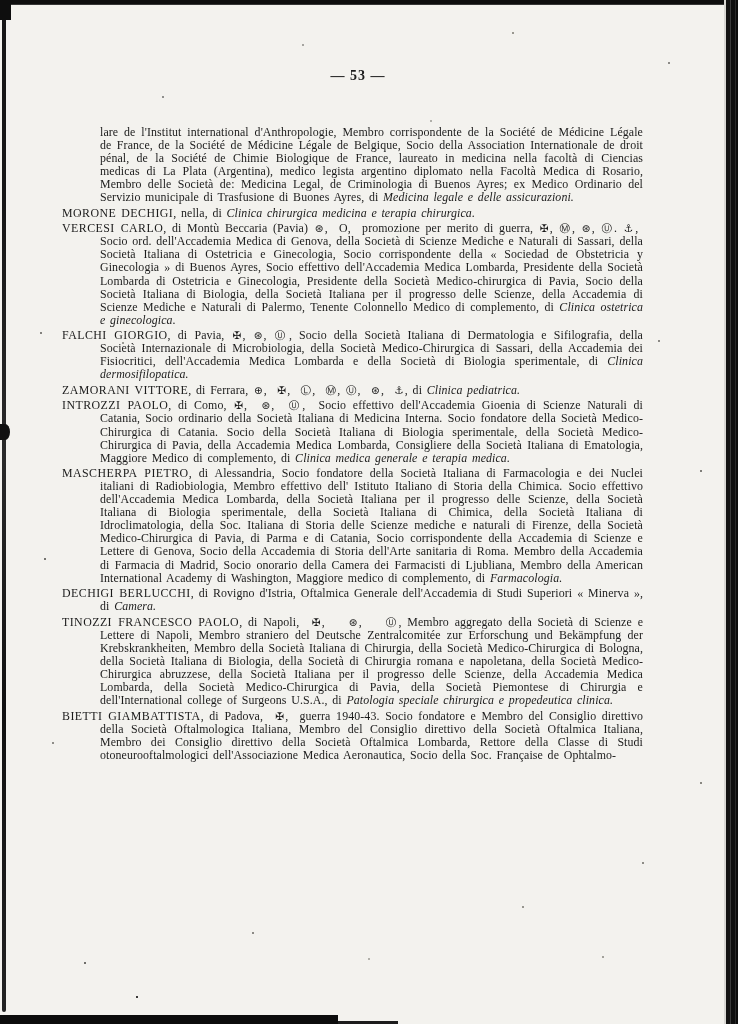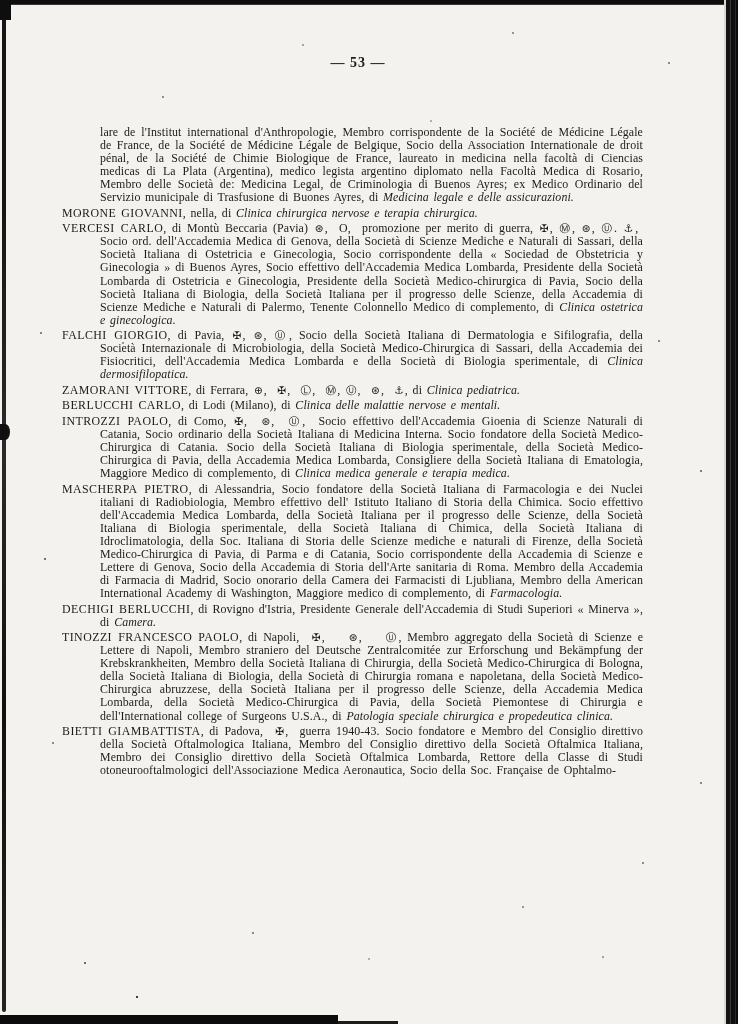--- a/index.html
+++ b/index.html
@@ -62,21 +62,21 @@
       162px 96px 0 #8f8f8d, 302px 44px 0 #a5a4a0, 512px 32px 0 #98978f,
       668px 62px 0 #8c8b87, 430px 120px 0 #b0afa9, 78px 214px 0 #93928c,
       40px 332px 0 #82817d, 122px 342px 0 #9b9a94, 658px 340px 0 #8a8984,
       700px 470px 0 #7f7e79, 44px 558px 0 #74736f, 52px 742px 0 #8e8d88,
       84px 962px 0 #6f6e6a, 136px 996px 0 #3a3938, 252px 932px 0 #8b8a85,
       522px 906px 0 #96958f, 642px 862px 0 #8d8c86, 602px 956px 0 #a2a19b,
       368px 958px 0 #b1b0aa, 700px 782px 0 #888781;
   }
   
   .page-number {
-    position: absolute; top: 55px; left: 0;
+    position: absolute; top: 68px; left: 0;
     width: 716px;
     text-align: center;
     font-size: 14px; font-weight: bold;
     letter-spacing: 1px;
     color: #1c1c1c;
   }
   .text-col {
     position: absolute; left: 100px; top: 126px;
     width: 543px;
     font-size: 11.9px;
@@ -102,28 +102,27 @@
 </style>
 </head>
 <body>
 
 <div class="scan-page">
 
   <div class="page-number">— 53 —</div>
 
   <div class="text-col">
       <p class="entry no-hang"><span>lare de l'Institut international d'Anthropologie, Membro corrispondente de la Société de Médicine Légale de France, de la Société de Médicine Légale de Belgique, Socio della Association Internationale de droit pénal, de la Société de Chimie Biologique de France, laureato in medicina nella facoltà di Ciencias medicas di La Plata (Argentina), medico legista argentino diplomato nella Facoltà Medica di Rosario, Membro delle Società de: Medicina Legal, de Criminologia di Buenos Ayres; ex Medico Ordinario del Servizio municipale di Trasfusione di Buones Ayres, di </span><span class="it">Medicina legale e delle assicurazioni.</span></p>
-      <p class="entry"><span class="entry-name">MORONE GIOVANNI</span><span>, nella, di </span><span class="it">Clinica chirurgica nervose e terapia chirurgica.</span></p>
+      <p class="entry"><span class="entry-name">MORONE DECHIGI</span><span>, nella, di </span><span class="it">Clinica chirurgica medicina e terapia chirurgica.</span></p>
       <p class="entry"><span class="entry-name">VERCESI CARLO</span><span>, di Montù Beccaria (Pavia) </span><span class="sym">⊛</span><span>,&nbsp; O,&nbsp; promozione per merito di guerra, </span><span class="sym">✠</span><span>, </span><span class="sym">Ⓜ</span><span>, </span><span class="sym">⊛</span><span>, </span><span class="sym">Ⓤ</span><span>. </span><span class="sym">⚓</span><span>,&nbsp; Socio ord. dell'Accademia Medica di Genova, della Società di Scienze Mediche e Naturali di Sassari, della Società Italiana di Ostetricia e Ginecologia, Socio corrispondente della « Sociedad de Obstetricia y Ginecologia » di Buenos Ayres, Socio effettivo dell'Accademia Medica Lombarda, Presidente della Società Lombarda di Ostetricia e Ginecologia, Presidente della Società Medico-chirurgica di Pavia, Socio della Società Italiana di Biologia, della Società Italiana per il progresso delle Scienze, della Accademia di Scienze Mediche e Naturali di Palermo, Tenente Colonnello Medico di complemento, di </span><span class="it">Clinica ostetrica e ginecologica.</span></p>
       <p class="entry"><span class="entry-name">FALCHI GIORGIO</span><span>, di Pavia, </span><span class="sym">✠</span><span>, </span><span class="sym">⊛</span><span>, </span><span class="sym">Ⓤ</span><span>, Socio della Società Italiana di Dermatologia e Sifilografia, della Società Internazionale di Microbiologia, della Società Medico-Chirurgica di Sassari, della Accademia dei Fisiocritici, dell'Accademia Medica Lombarda e della Società di Biologia sperimentale, di </span><span class="it">Clinica dermosifilopatica.</span></p>
       <p class="entry"><span class="entry-name">ZAMORANI VITTORE</span><span>, di Ferrara, </span><span class="sym">⊕</span><span>,&nbsp; </span><span class="sym">✠</span><span>,&nbsp; </span><span class="sym">Ⓛ</span><span>,&nbsp; </span><span class="sym">Ⓜ</span><span>, </span><span class="sym">Ⓤ</span><span>,&nbsp; </span><span class="sym">⊛</span><span>,&nbsp; </span><span class="sym">⚓</span><span>, di </span><span class="it">Clinica pediatrica.</span></p>
-      <p class="entry"><span class="entry-name">BERLUCCHI CARLO</span><span>, di Lodi (Milano), di </span><span class="it">Clinica delle malattie nervose e mentali.</span></p>
       <p class="entry"><span class="entry-name">INTROZZI PAOLO</span><span>, di Como, </span><span class="sym">✠</span><span>,&nbsp; </span><span class="sym">⊛</span><span>,&nbsp; </span><span class="sym">Ⓤ</span><span>,&nbsp; Socio effettivo dell'Accademia Gioenia di Scienze Naturali di Catania, Socio ordinario della Società Italiana di Medicina Interna. Socio fondatore della Società Medico-Chirurgica di Catania. Socio della Società Italiana di Biologia sperimentale, della Società Medico-Chirurgica di Pavia, della Accademia Medica Lombarda, Consigliere della Società Italiana di Ematologia, Maggiore Medico di complemento, di </span><span class="it">Clinica medica generale e terapia medica.</span></p>
       <p class="entry"><span class="entry-name">MASCHERPA PIETRO</span><span>, di Alessandria, Socio fondatore della Società Italiana di Farmacologia e dei Nuclei italiani di Radiobiologia, Membro effettivo dell' Istituto Italiano di Storia della Chimica. Socio effettivo dell'Accademia Medica Lombarda, della Società Italiana per il progresso delle Scienze, della Società Italiana di Biologia sperimentale, della Società Italiana di Chimica, della Società Italiana di Idroclimatologia, della Soc. Italiana di Storia delle Scienze mediche e naturali di Firenze, della Società Medico-Chirurgica di Pavia, di Parma e di Catania, Socio corrispondente della Accademia di Scienze e Lettere di Genova, Socio della Accademia di Storia dell'Arte sanitaria di Roma. Membro della Accademia di Farmacia di Madrid, Socio onorario della Camera dei Farmacisti di Ljubliana, Membro della American International Academy di Washington, Maggiore medico di complemento, di </span><span class="it">Farmacologia.</span></p>
-      <p class="entry"><span class="entry-name">DECHIGI BERLUCCHI</span><span>, di Rovigno d'Istria, Presidente Generale dell'Accademia di Studi Superiori « Minerva », di </span><span class="it">Camera.</span></p>
+      <p class="entry"><span class="entry-name">DECHIGI BERLUCCHI</span><span>, di Rovigno d'Istria, Oftalmica Generale dell'Accademia di Studi Superiori « Minerva », di </span><span class="it">Camera.</span></p>
       <p class="entry"><span class="entry-name">TINOZZI FRANCESCO PAOLO</span><span>, di Napoli,&nbsp; </span><span class="sym">✠</span><span>,&nbsp;&nbsp;&nbsp; </span><span class="sym">⊛</span><span>,&nbsp;&nbsp;&nbsp; </span><span class="sym">Ⓤ</span><span>, Membro aggregato della Società di Scienze e Lettere di Napoli, Membro straniero del Deutsche Zentralcomitée zur Erforschung und Bekämpfung der Krebskrankheiten, Membro della Società Italiana di Chirurgia, della Società Medico-Chirurgica di Bologna, della Società Italiana di Biologia, della Società di Chirurgia romana e napoletana, della Società Medico-Chirurgica abruzzese, della Società Italiana per il progresso delle Scienze, della Accademia Medica Lombarda, della Società Medico-Chirurgica di Pavia, della Società Piemontese di Chirurgia e dell'International college of Surgeons U.S.A., di </span><span class="it">Patologia speciale chirurgica e propedeutica clinica.</span></p>
       <p class="entry"><span class="entry-name">BIETTI GIAMBATTISTA</span><span>, di Padova,&nbsp; </span><span class="sym">✠</span><span>,&nbsp; guerra 1940-43. Socio fondatore e Membro del Consiglio direttivo della Società Oftalmologica Italiana, Membro del Consiglio direttivo della Società Oftalmica Italiana, Membro dei Consiglio direttivo della Società Oftalmica Lombarda, Rettore della Classe di Studi otoneurooftalmologici dell'Associazione Medica Aeronautica, Socio della Soc. Française de Ophtalmo-</span></p>
     </div>
 
   <div class="edge-top"></div>
   <div class="edge-right"></div>
   <div class="edge-left"></div>
   <div class="edge-left-blob"></div>
   <div class="corner-top-left"></div>
   <div class="edge-bottom-left"></div>

